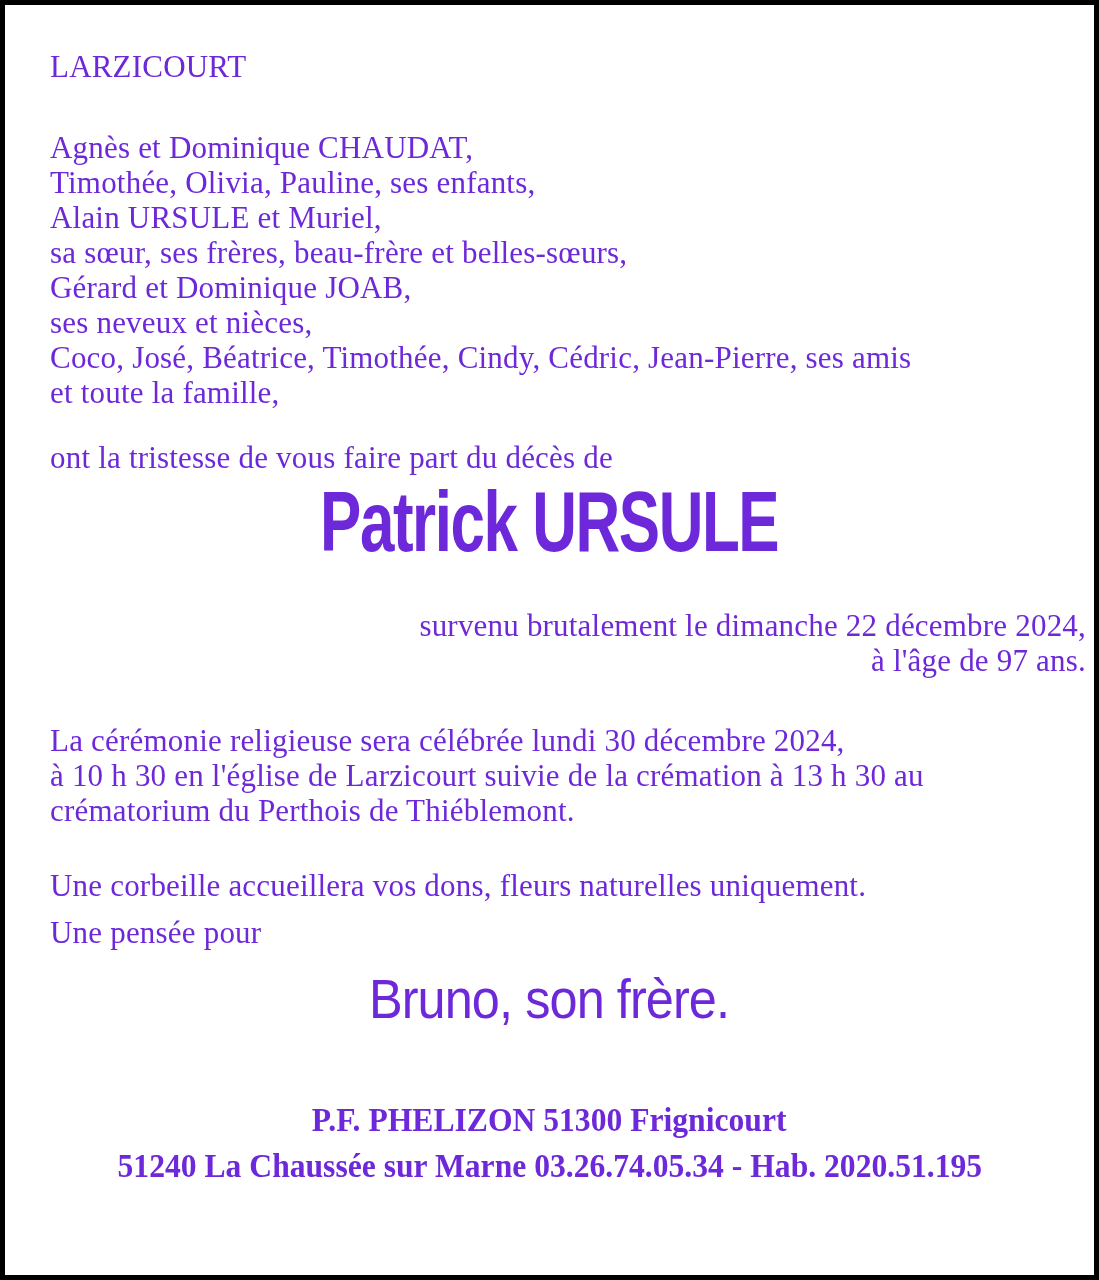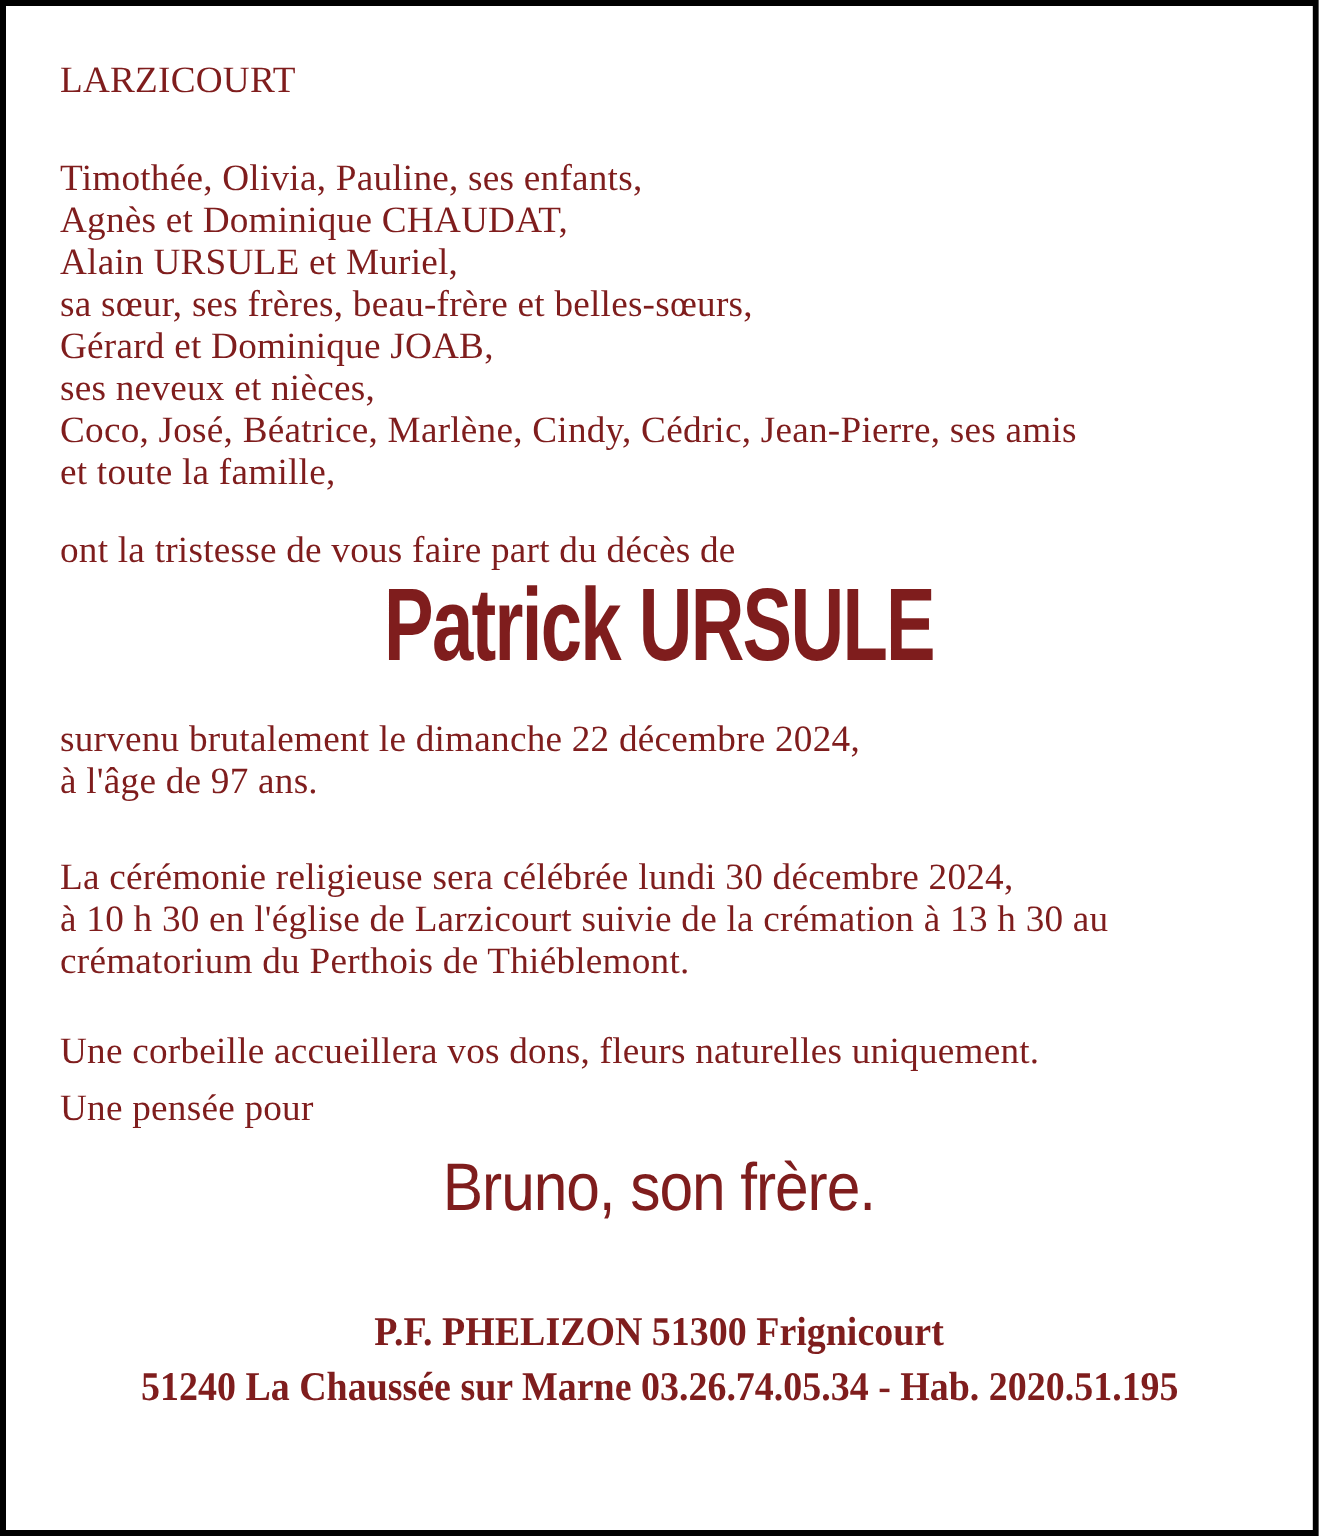--- a/index.html
+++ b/index.html
@@ -10,21 +10,21 @@
   .page {
     position: relative;
     width: 1099px;
     height: 1280px;
     box-sizing: border-box;
     background: #ffffff;
     border: 5px solid #000000;
     padding-top: 44px;
     overflow: hidden;
     font-family: "Liberation Serif", serif;
-    color: #7f1d1d;
+    color: #6d28d9;
   }
   .left {
     margin-left: 45px;
     margin-right: 8px;
     text-align: left;
   }
   .center {
     text-align: center;
   }
   .serif-line {
@@ -50,21 +50,22 @@
     display: inline-block;
     font-family: "Liberation Sans", sans-serif;
     font-weight: bold;
     font-size: 86px;
     letter-spacing: -2px;
     transform: scaleX(0.72);
     transform-origin: 50% 50%;
     white-space: nowrap;
   }
   .death-block {
-    margin-top: 8px;
+    margin-top: 18px;
+    text-align: right;
   }
   .ceremony-block {
     margin-top: 45px;
   }
   .donation {
     margin-top: 40px;
   }
   .thought-intro {
     margin-top: 12px;
   }
@@ -107,27 +108,27 @@
   }
 </style>
 </head>
 <body>
 
 <div class="page">
 
   <div class="serif-line left town">LARZICOURT</div>
 
   <div class="family-block left">
+    <div class="serif-line">Agnès et Dominique CHAUDAT,</div>
     <div class="serif-line">Timothée, Olivia, Pauline, ses enfants,</div>
-    <div class="serif-line">Agnès et Dominique CHAUDAT,</div>
     <div class="serif-line">Alain URSULE et Muriel,</div>
     <div class="serif-line">sa sœur, ses frères, beau-frère et belles-sœurs,</div>
     <div class="serif-line">Gérard et Dominique JOAB,</div>
     <div class="serif-line">ses neveux et nièces,</div>
-    <div class="serif-line">Coco, José, Béatrice, Marlène, Cindy, Cédric, Jean-Pierre, ses amis</div>
+    <div class="serif-line">Coco, José, Béatrice, Timothée, Cindy, Cédric, Jean-Pierre, ses amis</div>
     <div class="serif-line">et toute la famille,</div>
   </div>
 
   <div class="serif-line left announce">ont la tristesse de vous faire part du décès de</div>
 
   <div class="deceased center">
     <span class="big-name">Patrick URSULE</span>
   </div>
 
   <div class="death-block left">

